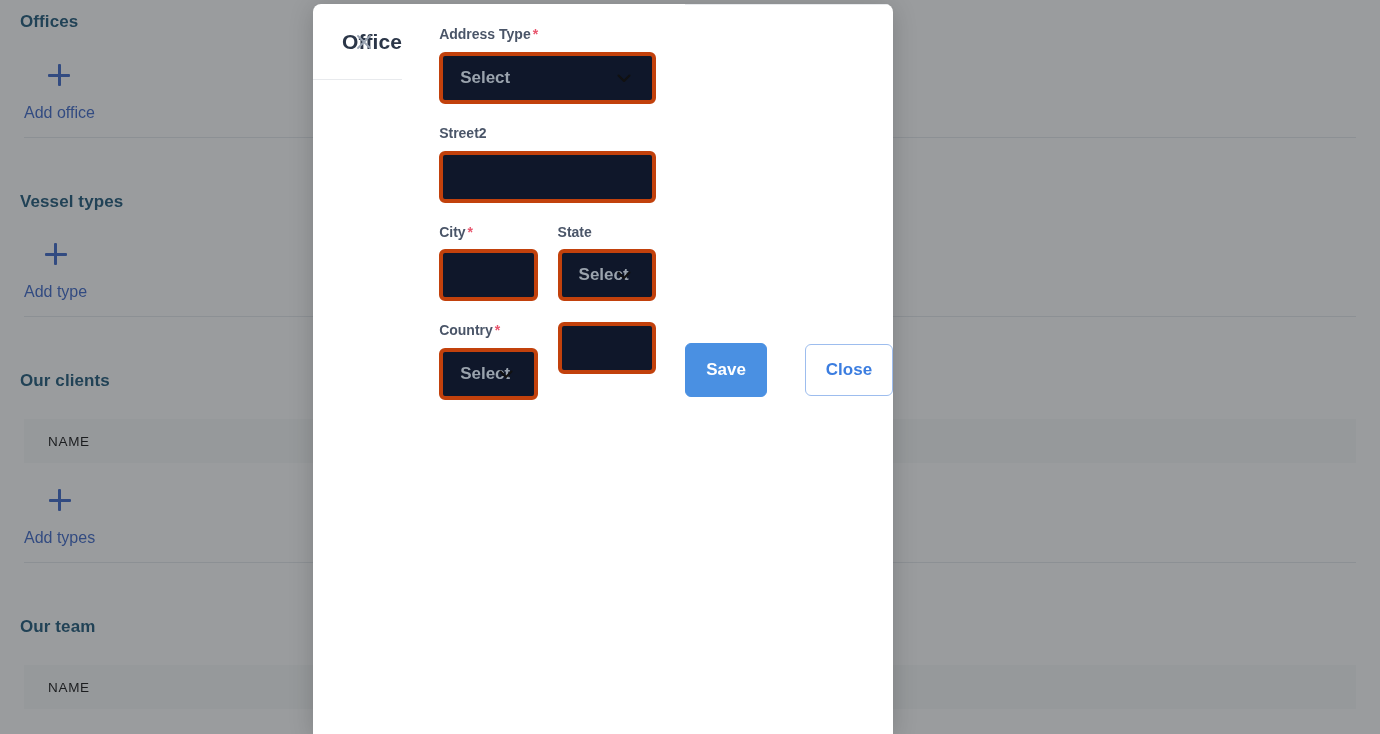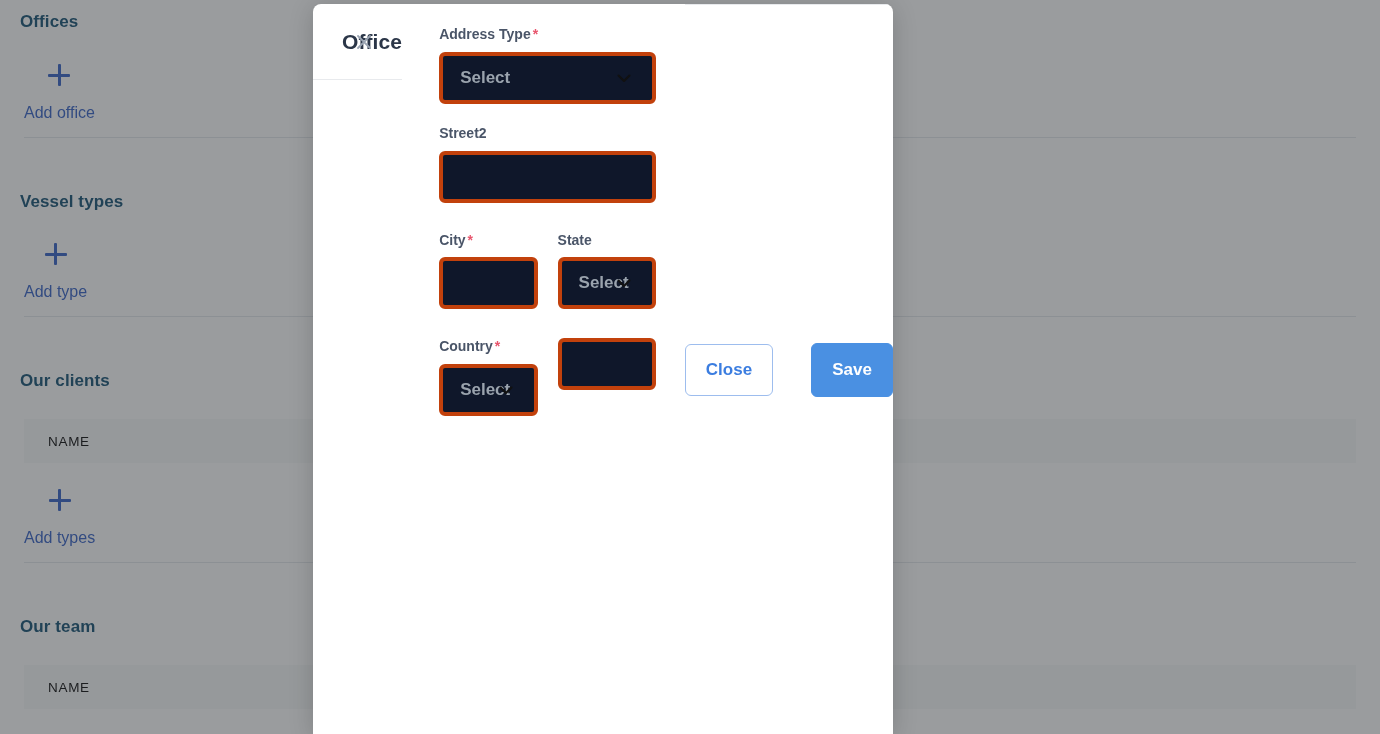--- a/index.html
+++ b/index.html
@@ -186,21 +186,21 @@
     height: 22px;
     display: flex;
     align-items: center;
     justify-content: center;
   }
 
   .row2 {
     display: flex;
     gap: 20px;
   }
-  .row2 > .field { flex: 1 1 0; margin-bottom: 21px; margin-top: 8px; }
+  .row2 > .field { flex: 1 1 0; margin-bottom: 21px; }
 
   .modal-footer {
     flex: 0 0 88px;
     border-top: 1px solid #e8eaed;
     display: flex;
     align-items: center;
     justify-content: center;
     gap: 38px;
   }
 
@@ -355,16 +355,16 @@
       <div class="field">
         <div class="control">
           <span class="placeholder"></span>
         </div>
       </div>
     </div>
 
   </div>
 
   <div class="modal-footer">
+    <div class="btn btn-save">Save</div>
     <div class="btn btn-close">Close</div>
-    <div class="btn btn-save">Save</div>
   </div>
 </div>
 
 </body></html>

